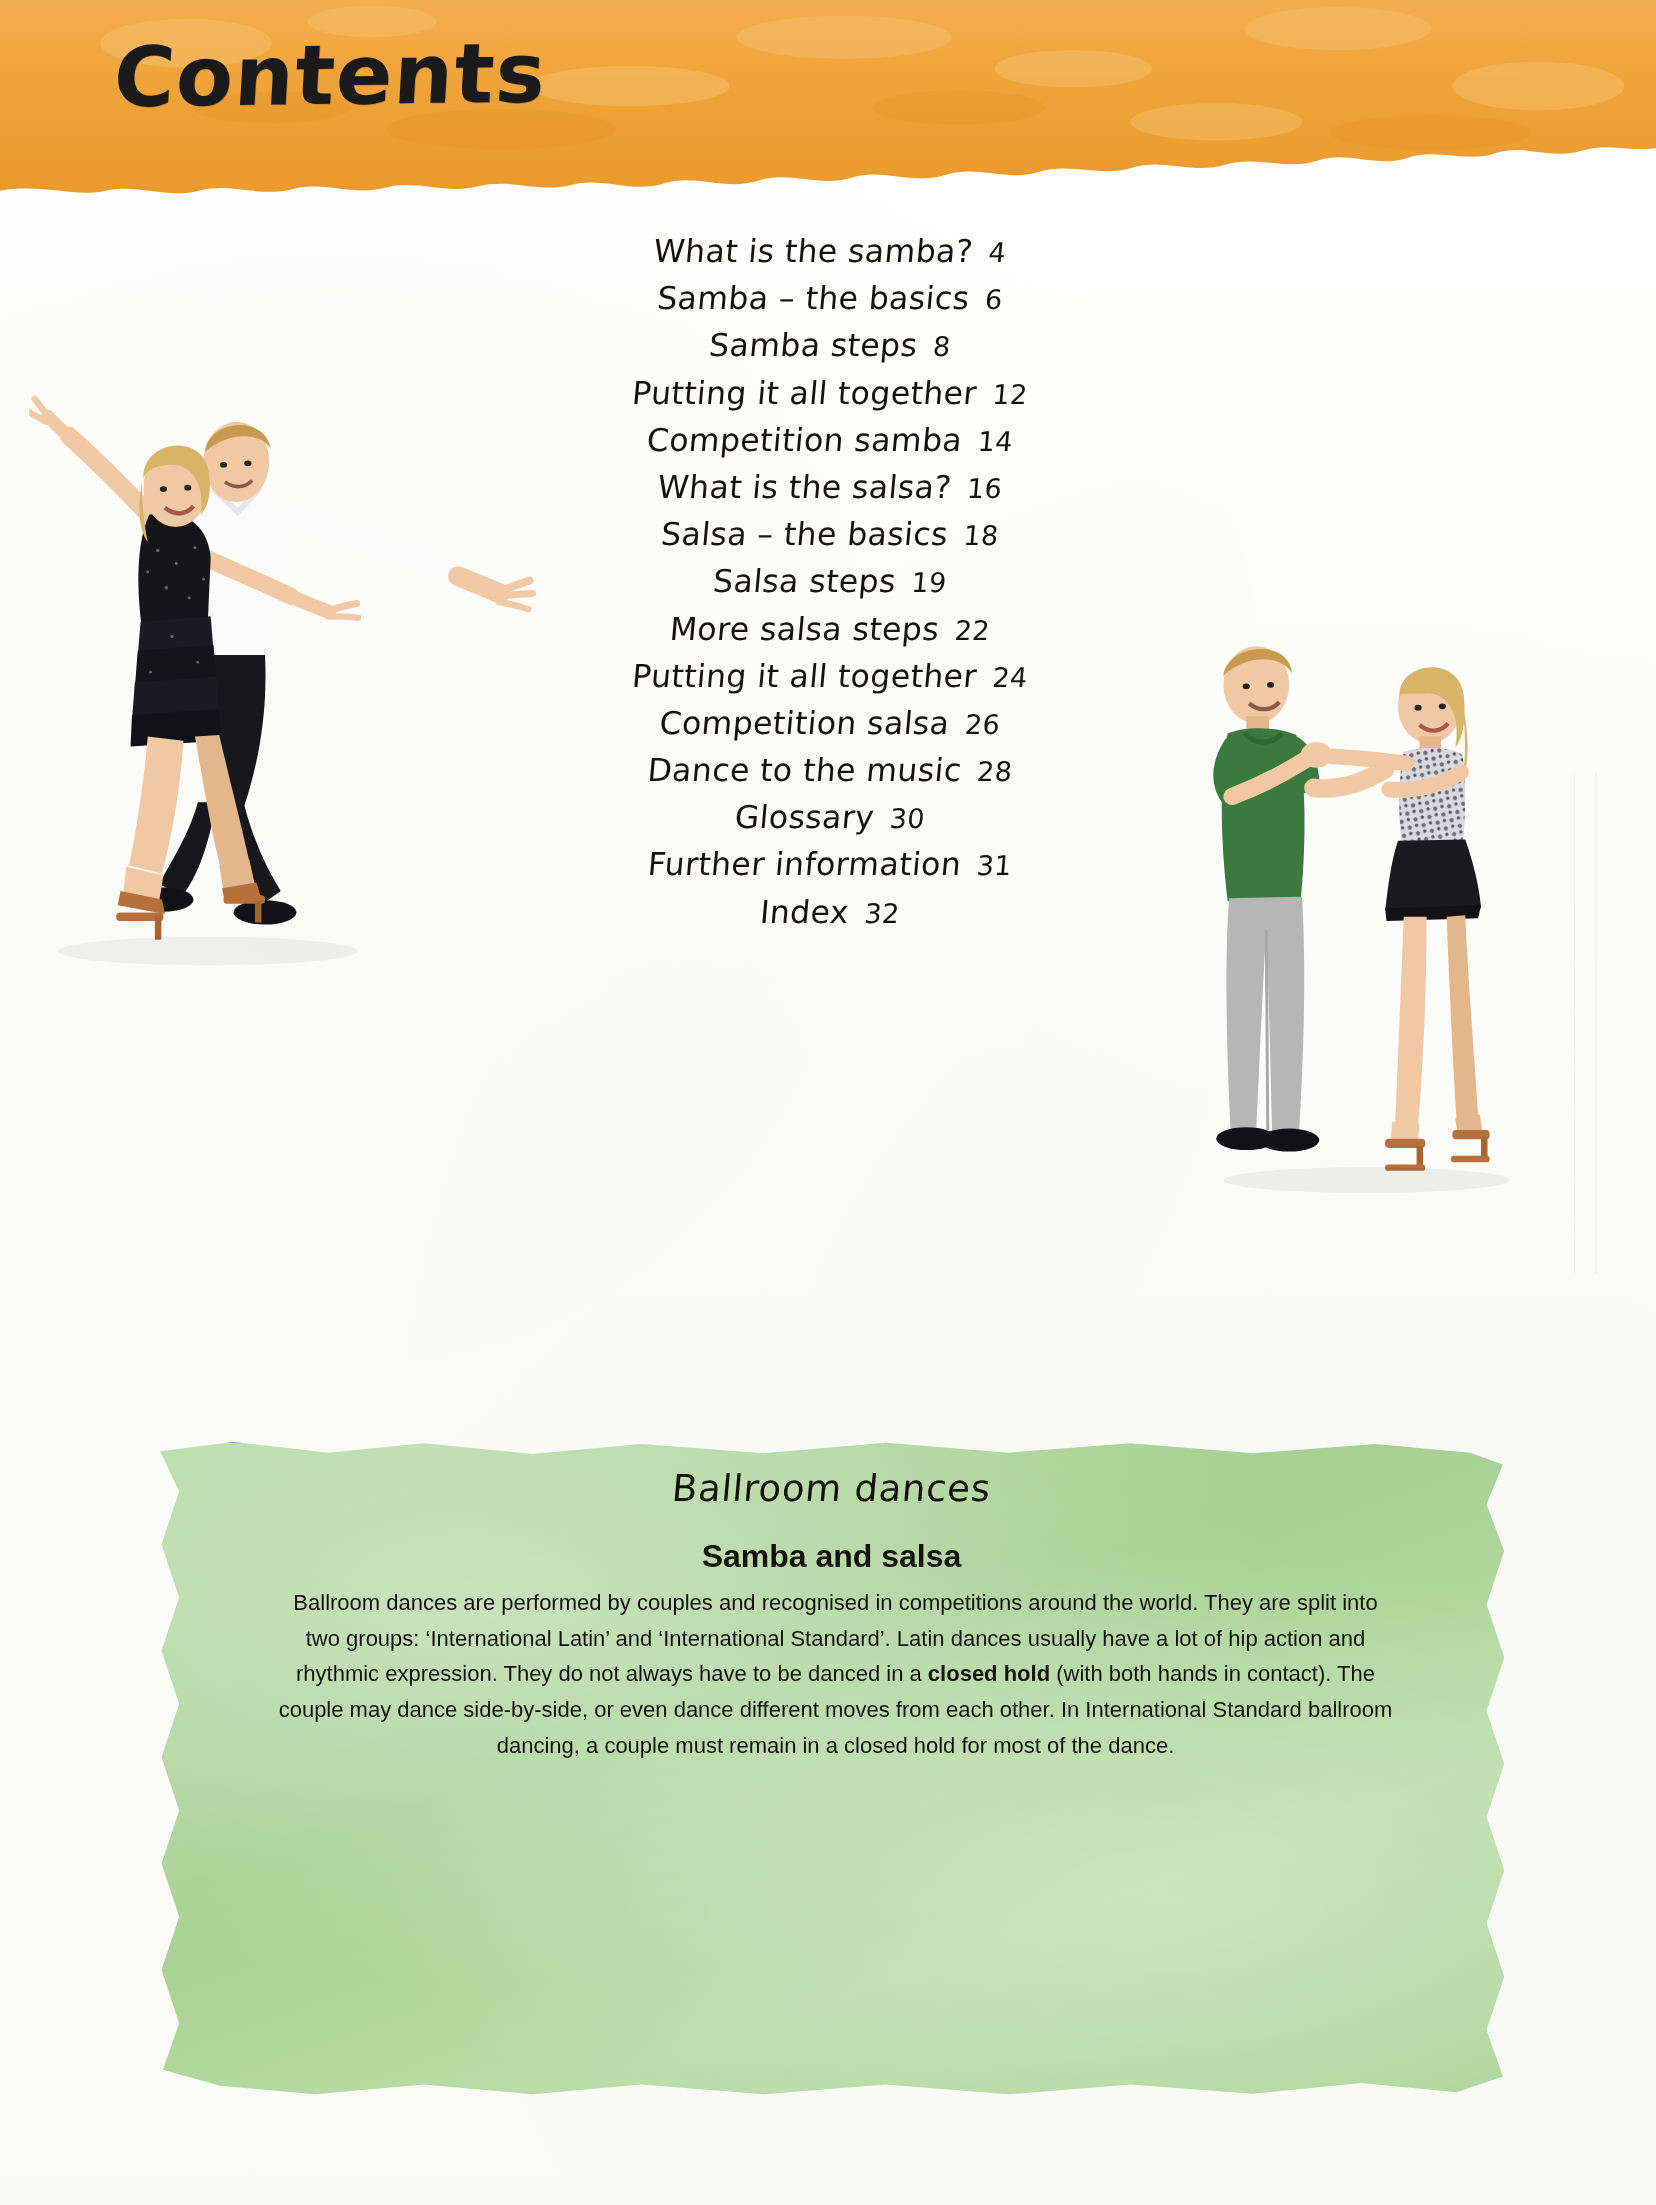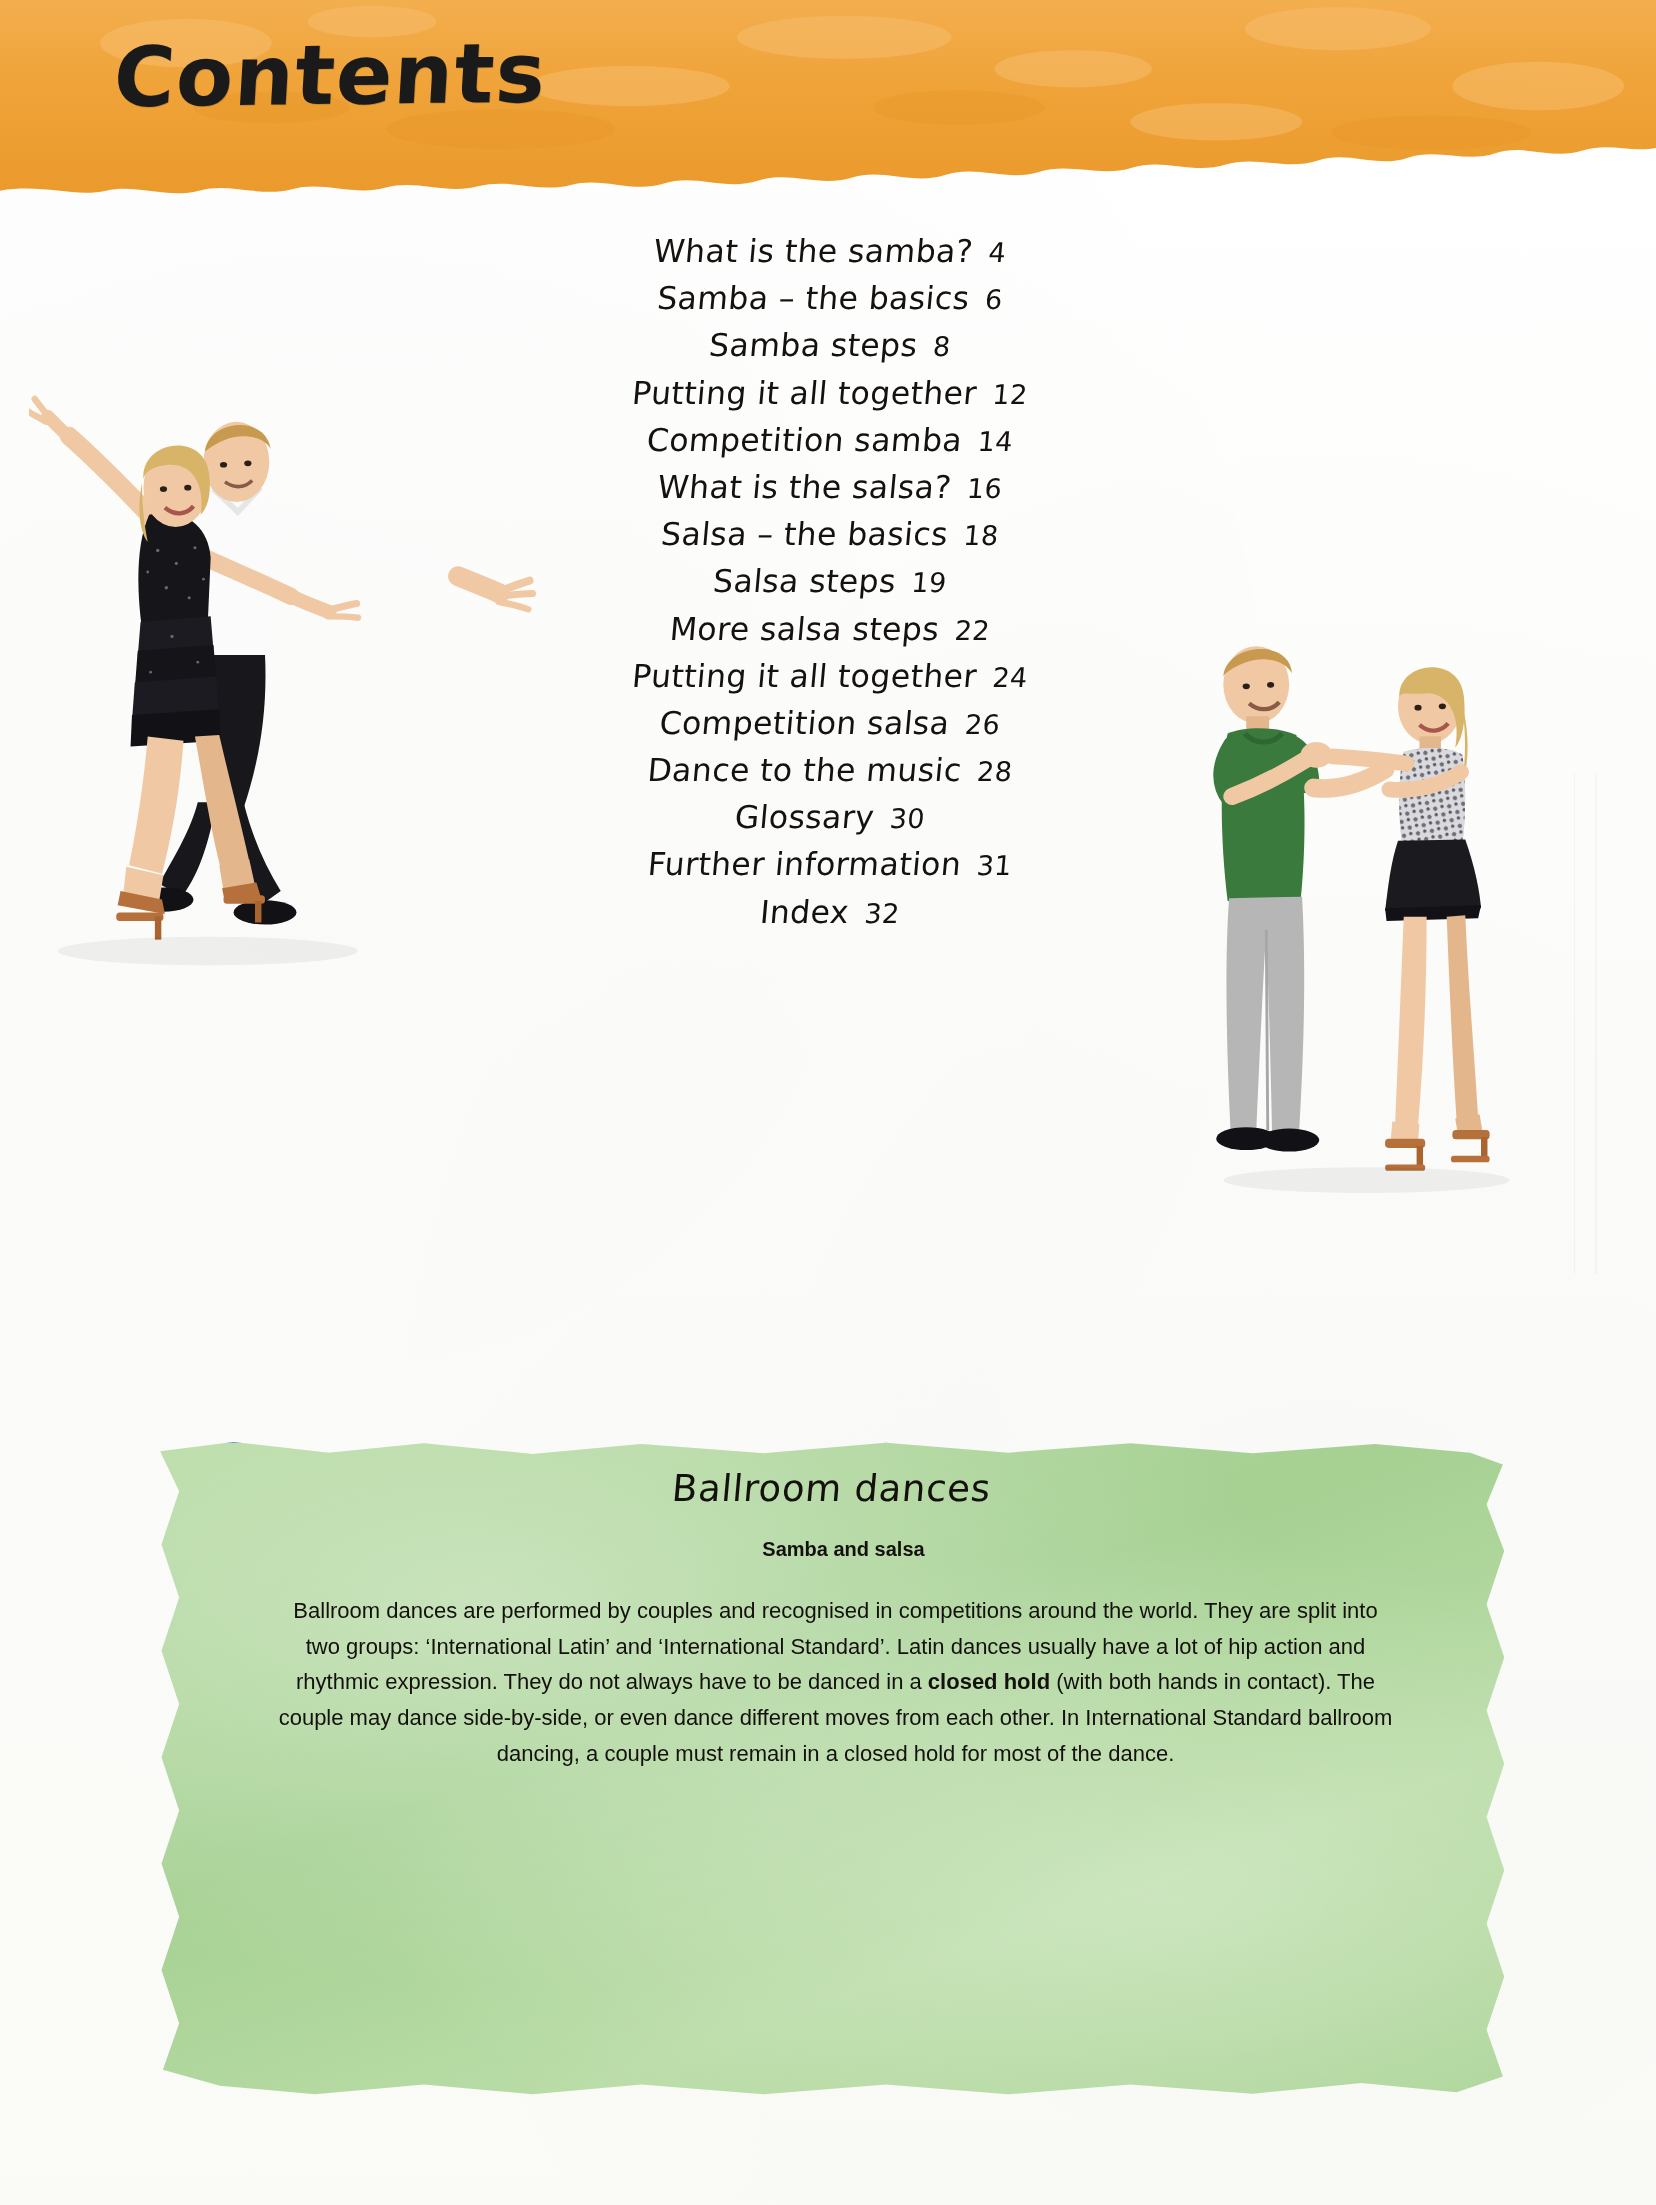--- a/index.html
+++ b/index.html
@@ -137,31 +137,31 @@
     text-align: center;
     font-family: "DejaVu Sans", sans-serif;
     font-size: 37px;
     color: #14110d;
     transform: skewX(-5deg);
     letter-spacing: 0.7px;
   }
   .gb-sub {
     position: absolute;
     top: 100px;
-    left: 12px;
+    left: 0;
     width: 100%;
     text-align: center;
     font-family: "Liberation Sans", sans-serif;
     font-weight: bold;
-    font-size: 20px;
+    font-size: 32px;
     color: #14110d;
   }
   .gb-body {
     position: absolute;
-    top: 155px;
+    top: 147px;
     left: 122px;
     width: 1123px;
     text-align: center;
     font-family: "Liberation Sans", sans-serif;
     font-size: 22px;
     line-height: 1.62;
     color: #14110d;
   }
   .gb-body p { margin: 0 0 24px 0; }
   .gb-body b { font-weight: bold; }

